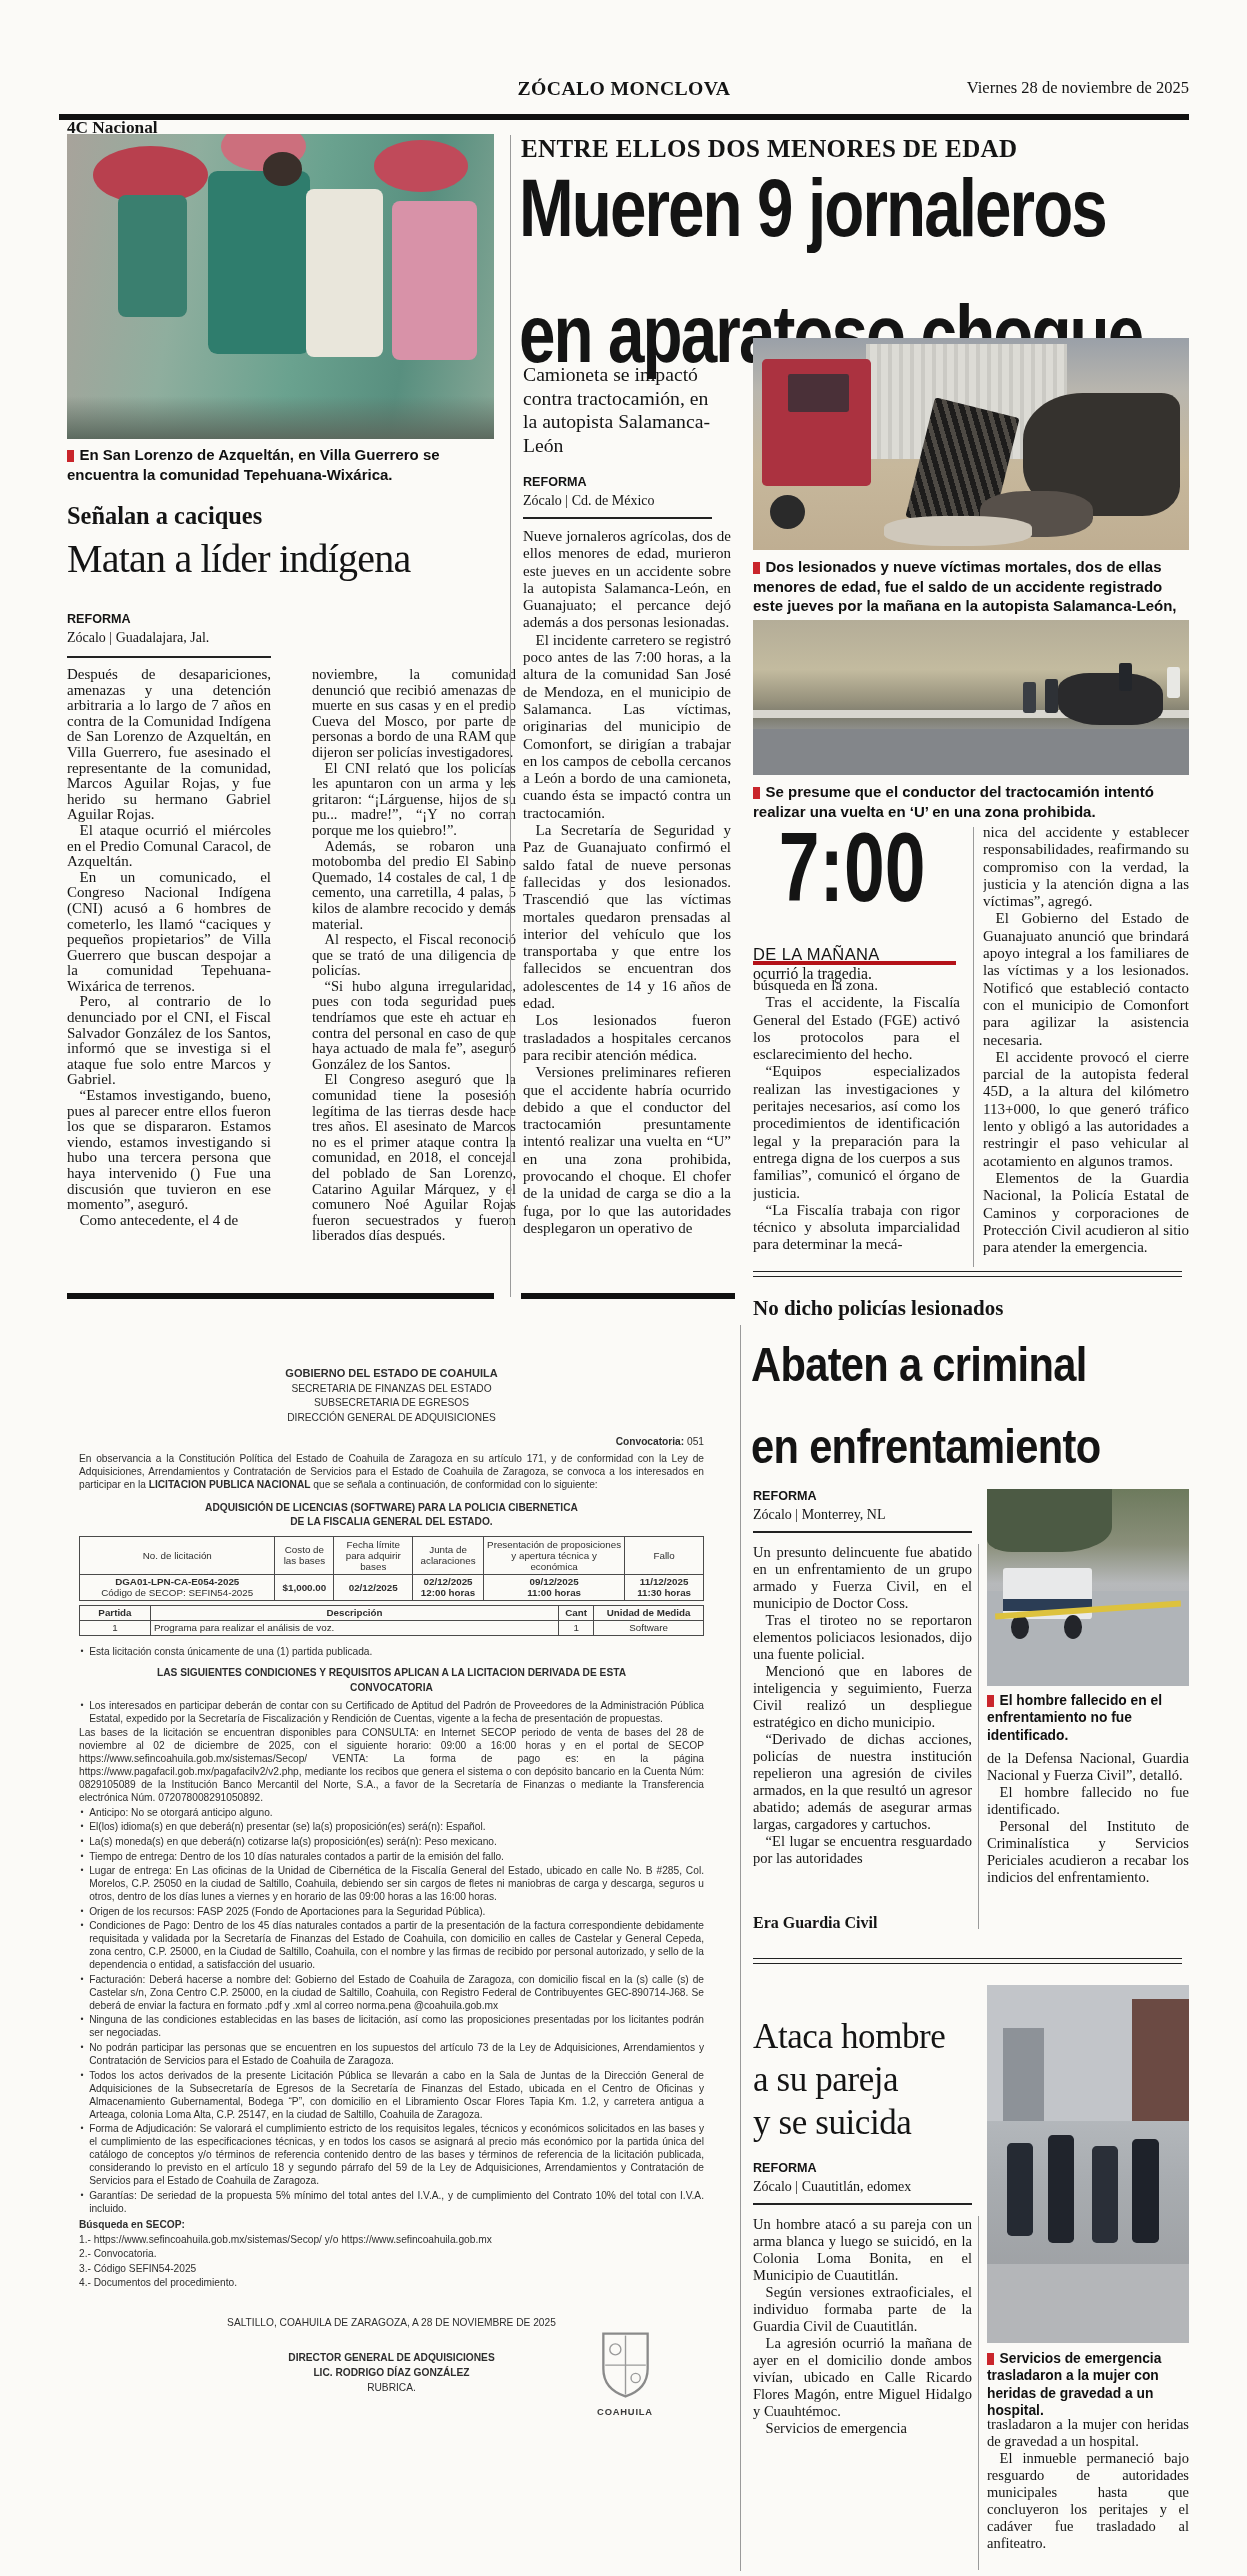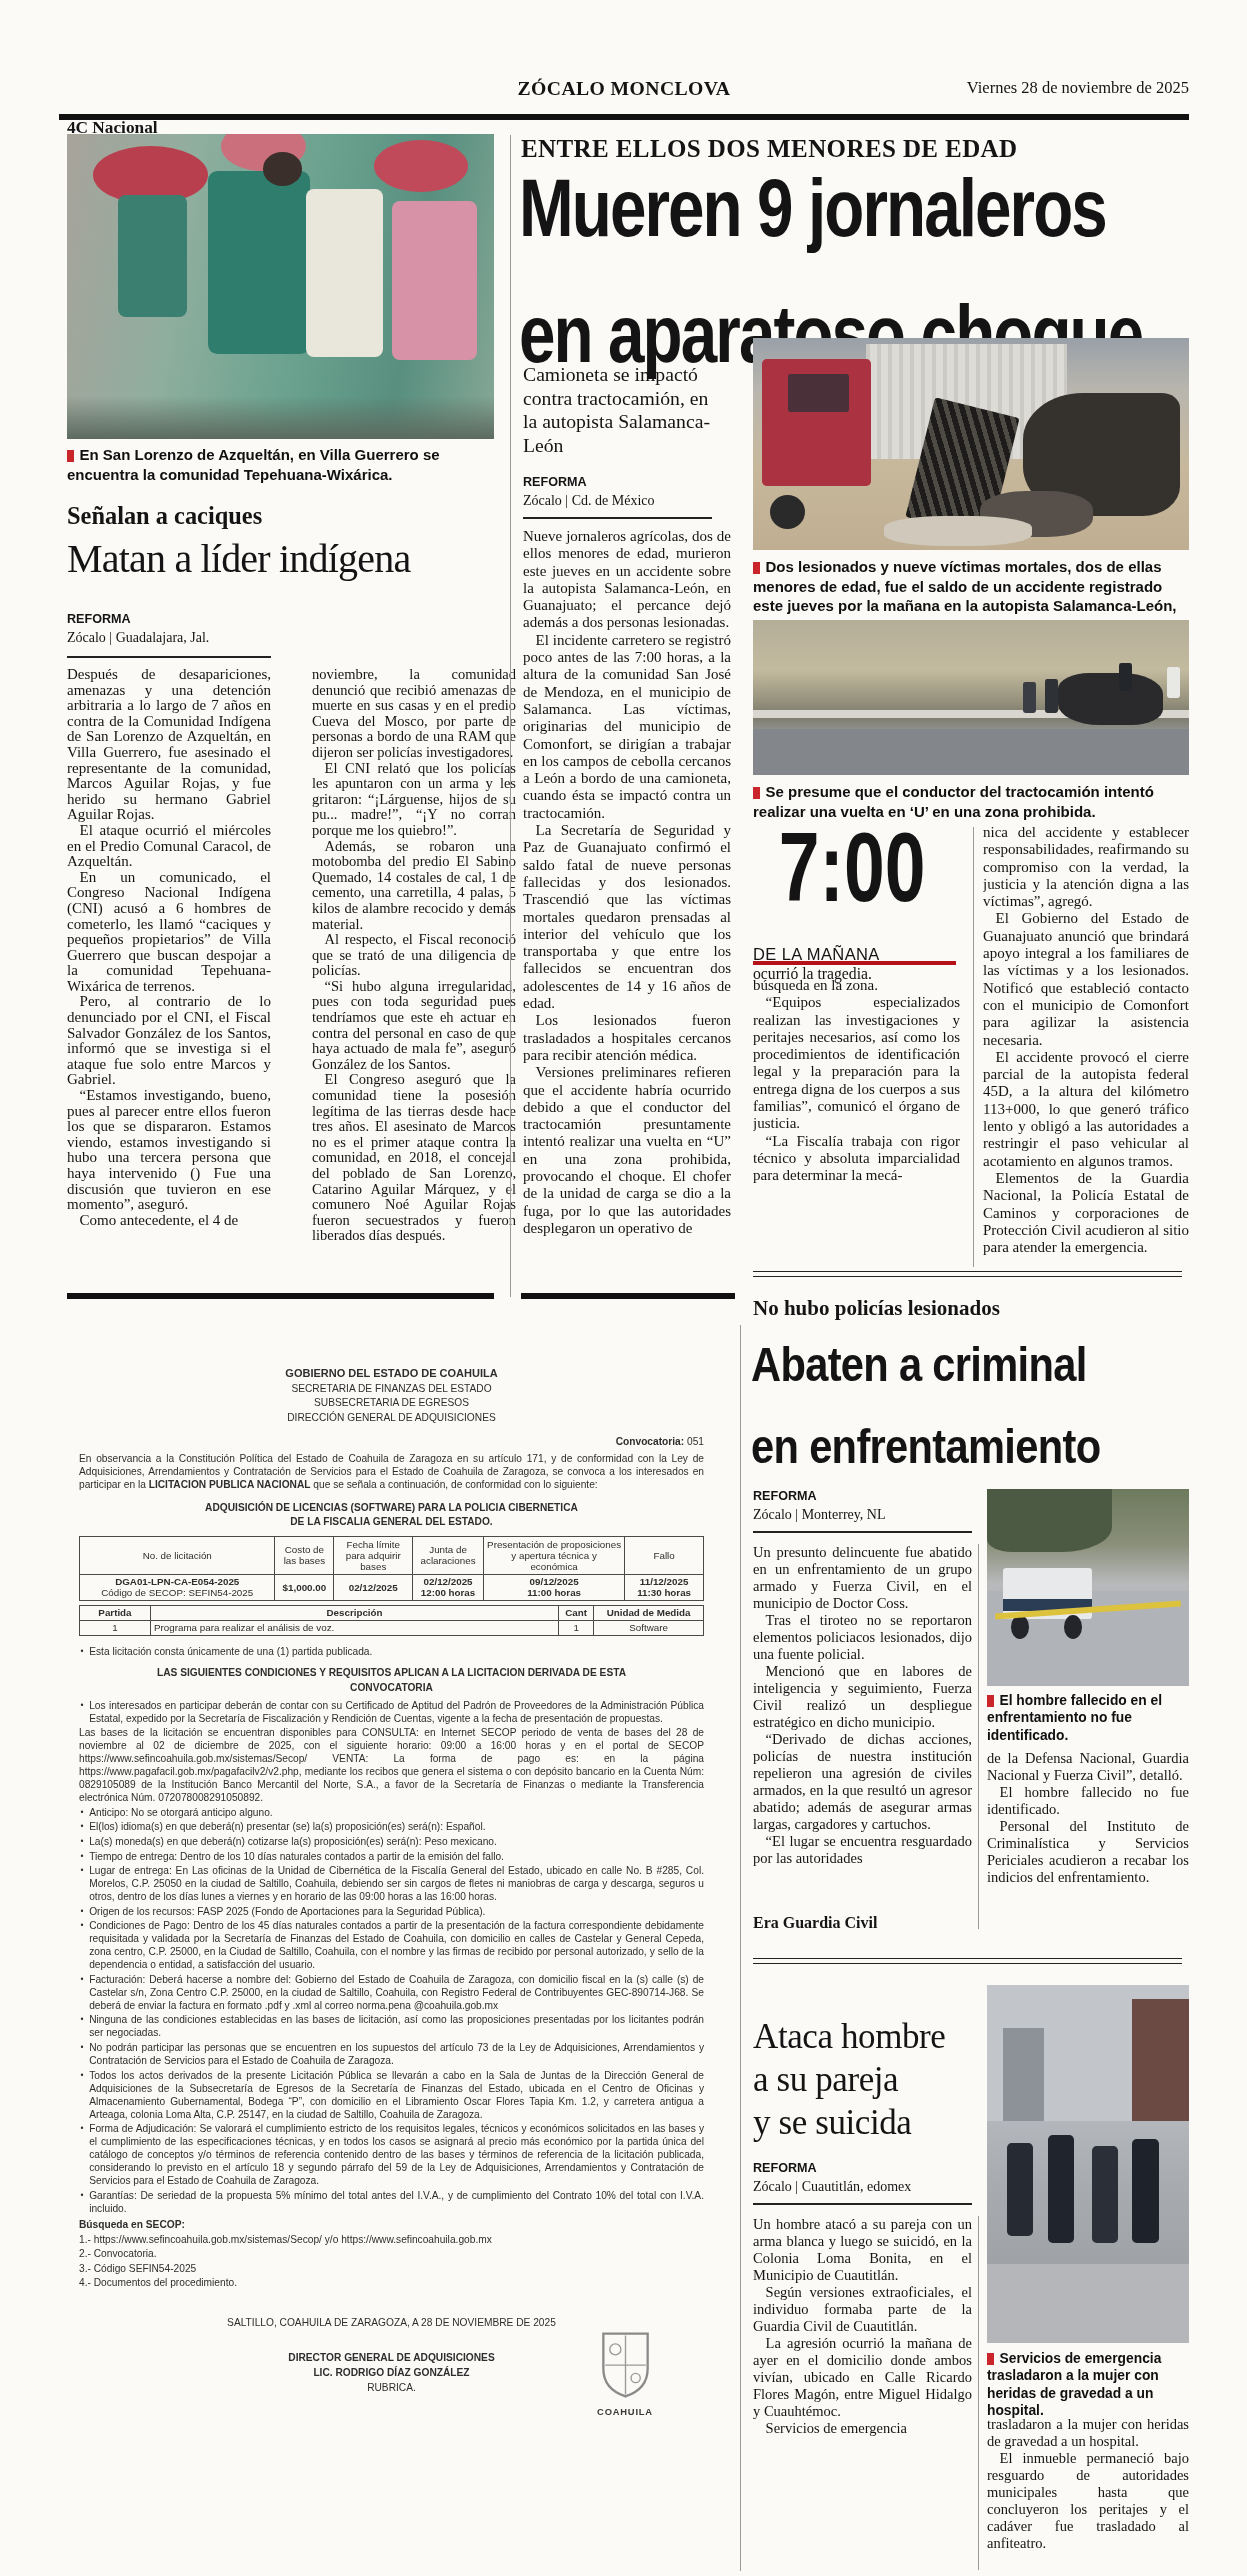--- a/index.html
+++ b/index.html
@@ -134,20 +134,21 @@
     <div style="line-height:85px;">
       <span class="cond" style="font-size:99px;transform:scaleX(0.74);transform-origin:50% 50%;">7:00</span>
     </div>
     <div class="sans" style="font-size:16.5px;letter-spacing:0.4px;margin-top:4.7px;">DE LA MAÑANA</div>
     <div class="serif" style="font-size:15.7px;margin-top:1.6px;">ocurrió la tragedia.</div>
   </div>
   <div class="abs" style="left:753px;top:961px;width:203px;height:3.9px;background:#b41218;"></div>
 
   <div class="abs serif jtext" style="left:753px;top:977px;width:207px;height:307px;font-size:15px;line-height:17.3px;overflow:hidden;">
     <p class="bp">búsqueda en la zona.</p>
+    <p class="bp ind">Tras el accidente, la Fiscalía General del Estado (FGE) activó los protocolos para el esclarecimiento del hecho.</p>
     <p class="bp ind">“Equipos especializados realizan las investigaciones y peritajes necesarios, así como los procedimientos de identificación legal y la preparación para la entrega digna de los cuerpos a sus familias”, comunicó el órgano de justicia.</p>
     <p class="bp ind">“La Fiscalía trabaja con rigor técnico y absoluta imparcialidad para determinar la mecá-</p>
   </div>
   <div class="abs vrule" style="left:973px;top:827px;height:440px;"></div>
   <div class="abs serif jtext" style="left:983px;top:824px;width:206px;height:459px;font-size:15px;line-height:17.3px;overflow:hidden;">
     <p class="bp">nica del accidente y establecer responsabilidades, reafirmando su compromiso con la verdad, la justicia y la atención digna a las víctimas”, agregó.</p>
     <p class="bp ind">El Gobierno del Estado de Guanajuato anunció que brindará apoyo integral a los familiares de las víctimas y a los lesionados. Notificó que estableció contacto con el municipio de Comonfort para agilizar la asistencia necesaria.</p>
     <p class="bp ind">El accidente provocó el cierre parcial de la autopista federal 45D, a la altura del kilómetro 113+000, lo que generó tráfico lento y obligó a las autoridades a restringir el paso vehicular al acotamiento en algunos tramos.</p>
     <p class="bp ind">Elementos de la Guardia Nacional, la Policía Estatal de Caminos y corporaciones de Protección Civil acudieron al sitio para atender la emergencia.</p>
   </div>
@@ -262,21 +263,21 @@
         <line x1="30" y1="6" x2="30" y2="70" stroke="#9a9a9a" stroke-width="1.5"></line>
         <line x1="8" y1="38" x2="52" y2="38" stroke="#9a9a9a" stroke-width="1.5"></line>
         <circle cx="19" cy="21" r="6" fill="none" stroke="#9a9a9a" stroke-width="1.5"></circle>
         <circle cx="41" cy="52" r="5" fill="none" stroke="#9a9a9a" stroke-width="1.5"></circle>
       </svg>
       <div class="nbold" style="font-size:9.4px;letter-spacing:0.8px;color:#3a3a3a;">COAHUILA</div>
     </div>
   </div>
 
   <div class="abs dblrule" style="left:753px;top:1271px;width:429px;"></div>
-  <div class="abs kick" style="left:753px;top:1296px;font-size:21px;">No hubo policías lesionados</div>
+  <div class="abs kick" style="left:753px;top:1296px;font-size:21px;">No dicho policías lesionados</div>
   <div class="abs" style="left:751px;top:1330px;width:440px;line-height:69px;">
     <span class="cond" style="font-size:49px;letter-spacing:-0.8px;transform:scaleX(0.85);">Abaten a criminal</span><br>
     <span class="cond" style="font-size:49px;letter-spacing:-0.8px;transform:scaleX(0.85);">en enfrentamiento</span>
   </div>
   <div class="abs bsrc" style="left:753px;top:1489px;">REFORMA</div>
   <div class="abs bplace" style="left:753px;top:1507px;">Zócalo | Monterrey, NL</div>
   <div class="abs" style="left:753px;top:1531px;width:219px;height:1.6px;background:#222;"></div>
   <div class="abs serif jtext" style="left:753px;top:1544px;width:219px;height:393px;font-size:14.5px;line-height:17px;overflow:hidden;">
     <p class="bp">Un presunto delincuente fue abatido en un enfrentamiento de un grupo armado y Fuerza Civil, en el municipio de Doctor Coss.</p>
     <p class="bp ind">Tras el tiroteo no se reportaron elementos policiacos lesionados, dijo una fuente policial.</p>

